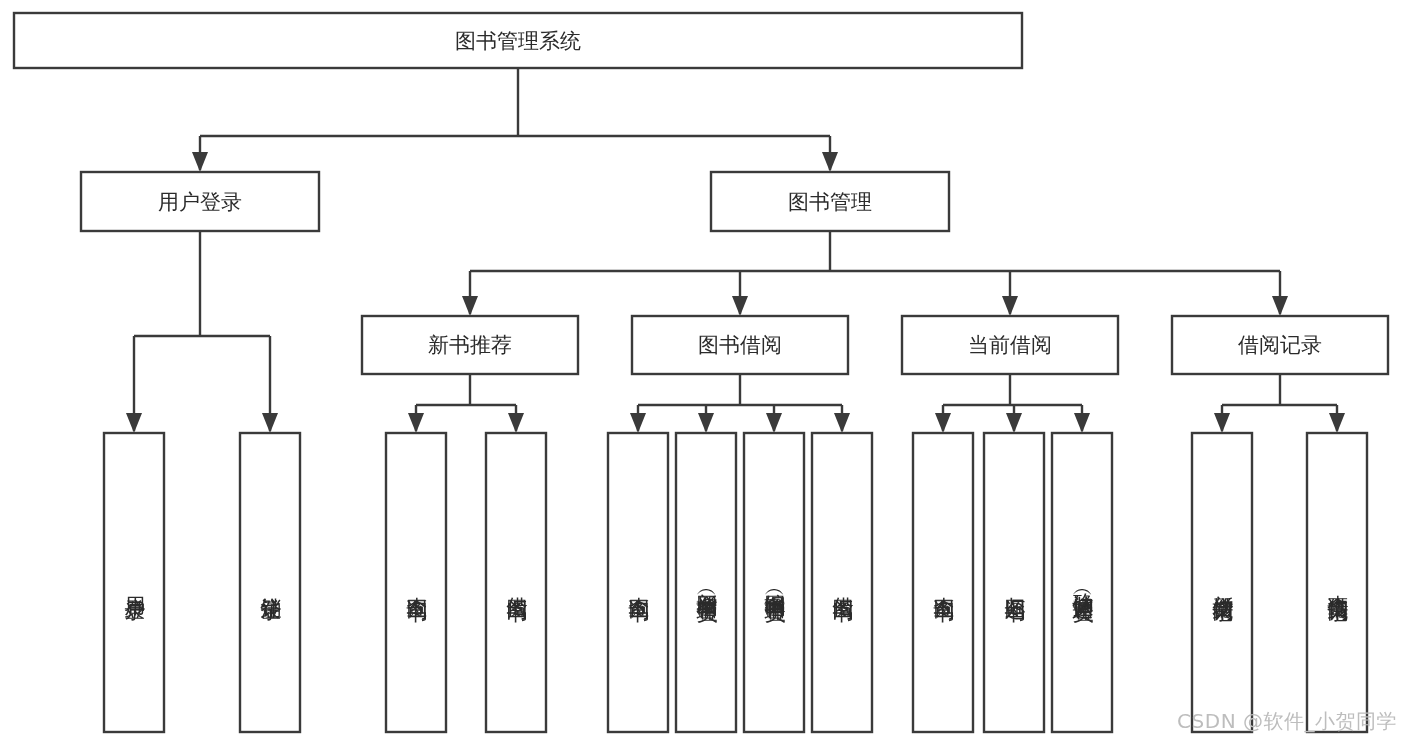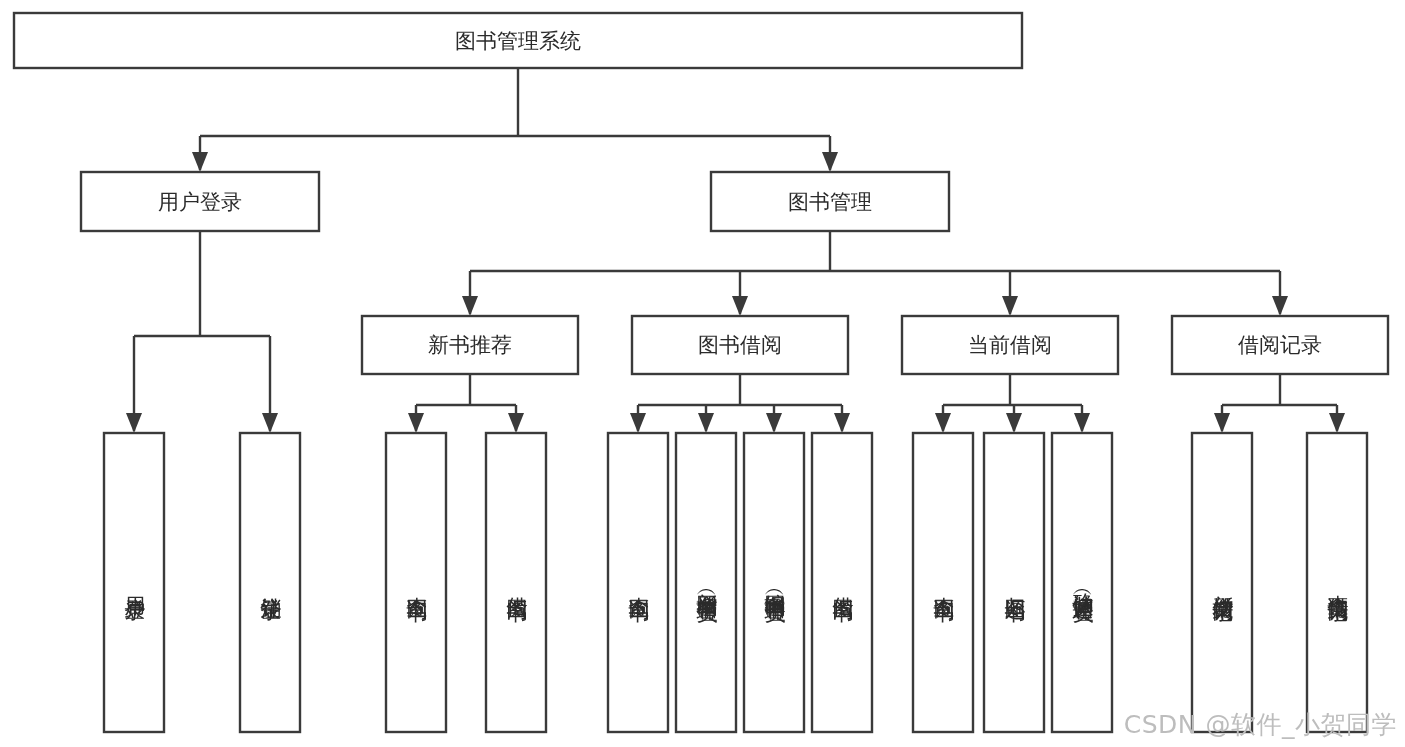--- a/index.html
+++ b/index.html
@@ -63,23 +63,23 @@
     letter-spacing: 1.5px;
     display: flex;
     align-items: center;
     justify-content: center;
     white-space: nowrap;
     user-select: none;
   }
   .watermark {
     position: absolute;
     right: 8px;
-    bottom: 6px;
+    bottom: 12px;
     color: #bdbdbd;
-    font-size: 25px;
+    font-size: 20px;
     font-family: "DejaVu Sans", "Liberation Sans", sans-serif;
     letter-spacing: 0.5px;
     white-space: nowrap;
   }
 </style>
 </head>
 <body>
 
 <div id="diagram-root">
 

